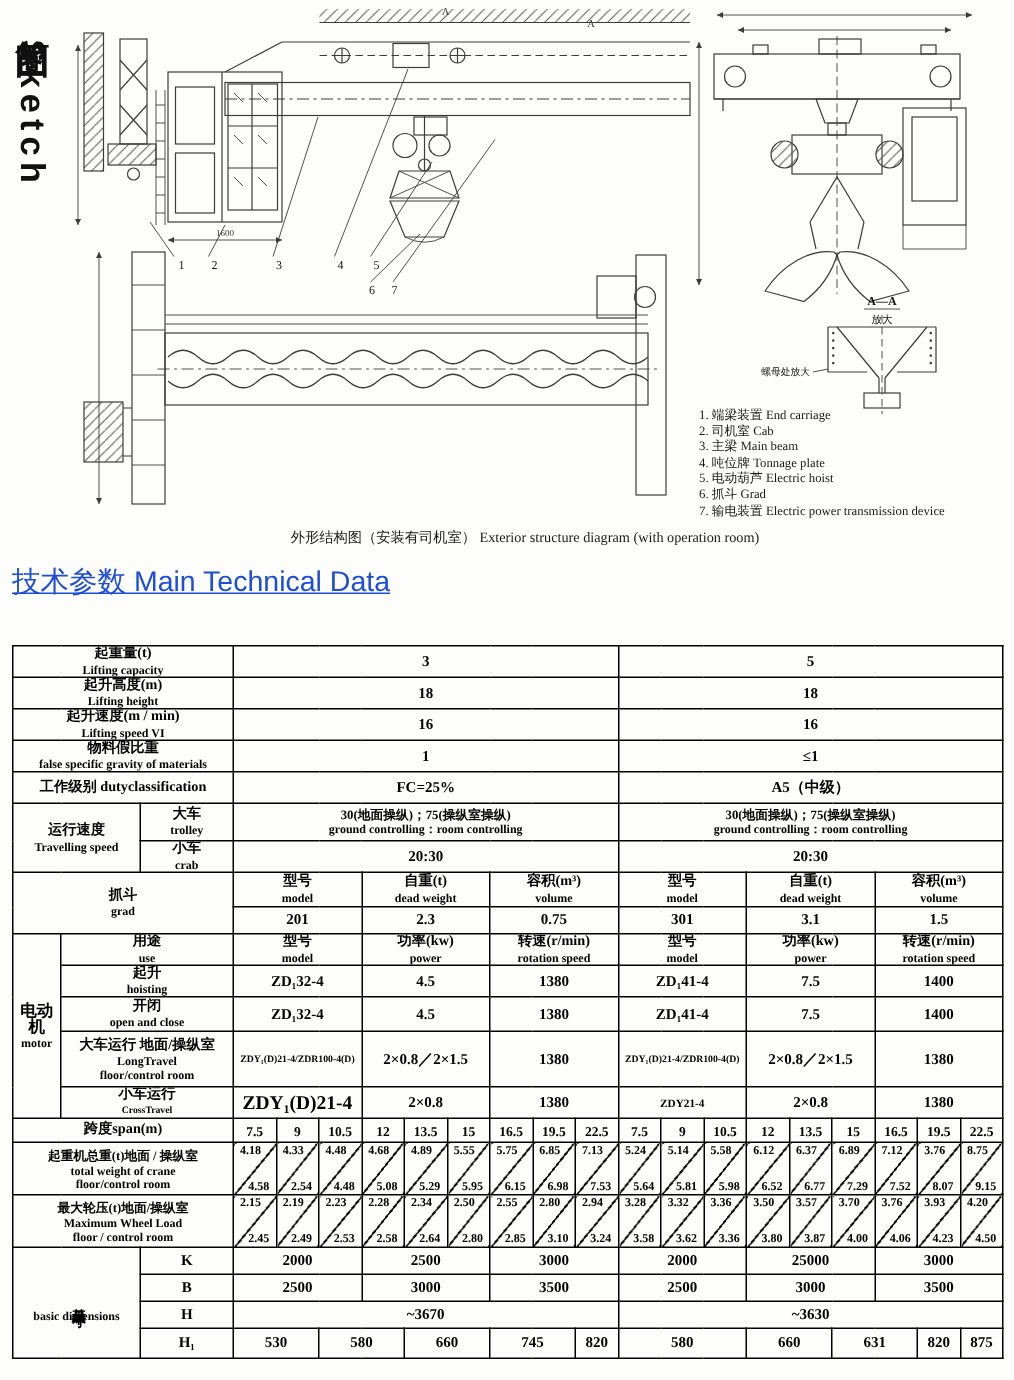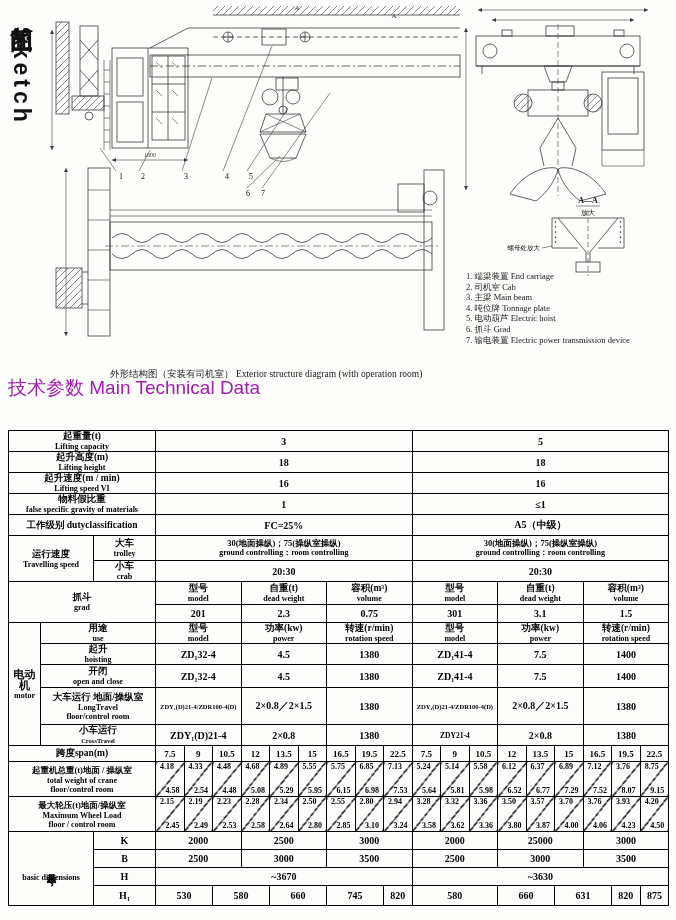--- a/index.html
+++ b/index.html
@@ -2,23 +2,23 @@
 <html><head>
 <meta charset="utf-8">
 <style>
   html,body{margin:0;padding:0;}
   body{width:676px;height:920px;background:#fdfdfb;color:#0a0a0a;
        font-family:"Liberation Serif","DejaVu Serif","DejaVu Sans",serif;position:relative;overflow:hidden;}
   .sketch-title{position:absolute;left:7px;top:8px;writing-mode:vertical-lr;text-orientation:mixed;
        font-family:"Liberation Sans","DejaVu Sans",sans-serif;font-weight:bold;font-size:23px;letter-spacing:4px;color:#111;}
   svg.sketch{position:absolute;left:0;top:0;}
   .legend{position:absolute;left:466px;top:271px;width:208px;font-size:8.5px;line-height:10.6px;color:#1a1a1a;}
-  .caption{position:absolute;left:110px;top:368px;width:480px;font-size:9.5px;color:#1a1a1a;}
+  .caption{position:absolute;left:110px;top:352px;width:480px;text-align:center;font-size:9.5px;color:#1a1a1a;}
   .heading{position:absolute;left:8px;top:375px;font-family:"Liberation Sans","DejaVu Sans",sans-serif;
-       font-size:19px;color:#a21caf;}
+       font-size:19px;color:#1d4ed8;text-decoration:underline;}
   table.td{position:absolute;left:8px;top:430px;width:660px;border-collapse:collapse;table-layout:fixed;
        border:1.5px solid #000;}
   table.td td{border:1px solid #000;text-align:center;vertical-align:middle;padding:0;font-weight:bold;
        color:#000;overflow:hidden;}
   .lz{font-size:9.5px;line-height:11px;}
   .le{font-size:8px;line-height:9px;}
   .val{font-size:10px;}
   .sm{font-size:6.5px;white-space:nowrap;}
   .spn{font-size:9px;}
   .vert{writing-mode:vertical-lr;text-orientation:upright;font-size:9.5px;letter-spacing:1px;display:inline-block;}
@@ -377,21 +377,21 @@
     <td colspan="3" class="val">1380</td>
     <td colspan="3" class="sm">ZDY₁(D)21-4/ZDR100-4(D)</td>
     <td colspan="3" class="val">2×0.8／2×1.5</td>
     <td colspan="3" class="val">1380</td>
   </tr>
   <tr class="r20">
     <td colspan="2">
           <div class="lz">小车运行</div>
           <div class="le" style="font-size:6.5px">CrossTravel</div>
         </td>
-    <td colspan="3" class="sm" style="font-size:10px">ZDY₁(D)21-4</td>
+    <td colspan="3" class="sm" style="font-size:13px">ZDY₁(D)21-4</td>
     <td colspan="3" class="val">2×0.8</td>
     <td colspan="3" class="val">1380</td>
     <td colspan="3" class="sm" style="font-size:7.5px">ZDY21-4</td>
     <td colspan="3" class="val">2×0.8</td>
     <td colspan="3" class="val">1380</td>
   </tr>
   <tr class="r16">
     <td colspan="3">
           <div class="lz">跨度span(m)</div>
         </td>

